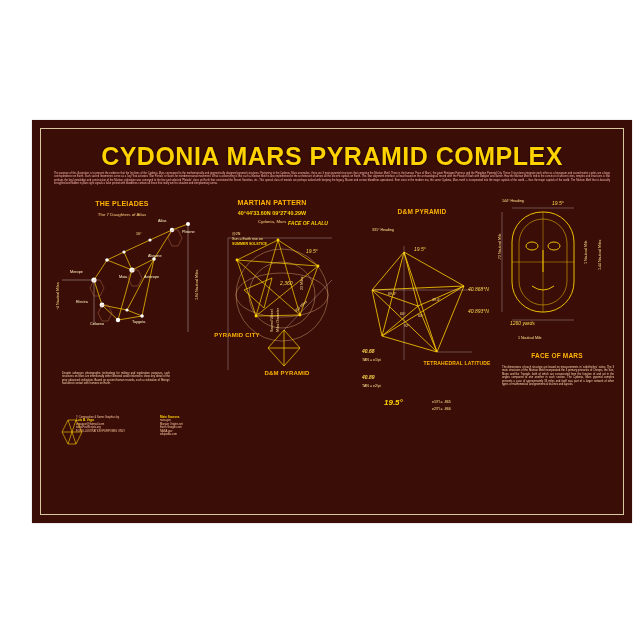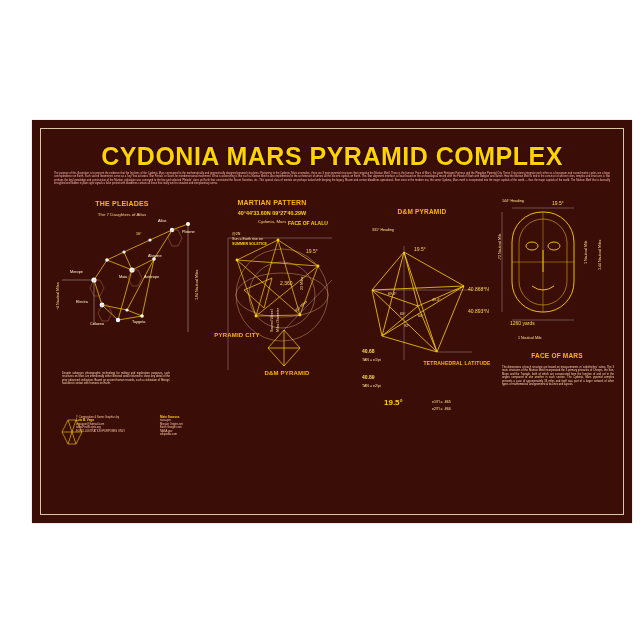--- a/index.html
+++ b/index.html
@@ -55,21 +55,21 @@
     color:#ffd27f;
     font-size:4.4px;
     text-align:center;
   }
   .lbl{
     position:absolute;
     color:#ffe08a;
     font-size:3.6px;
     white-space:nowrap;
   }
-  .lbl.big{font-size:5px;color:#ffd84d;}
+  .lbl.big{font-size:5px;color:#ffd84d;font-style:italic;}
   .lbl.bold{font-weight:bold;}
   .lbl.yellow{color:#ffd200;}
   .starlbl{
     position:absolute;
     color:#fff3c4;
     font-size:3.8px;
     white-space:nowrap;
   }
   svg{position:absolute;left:0;top:0;overflow:visible;}
   .footer-text{

